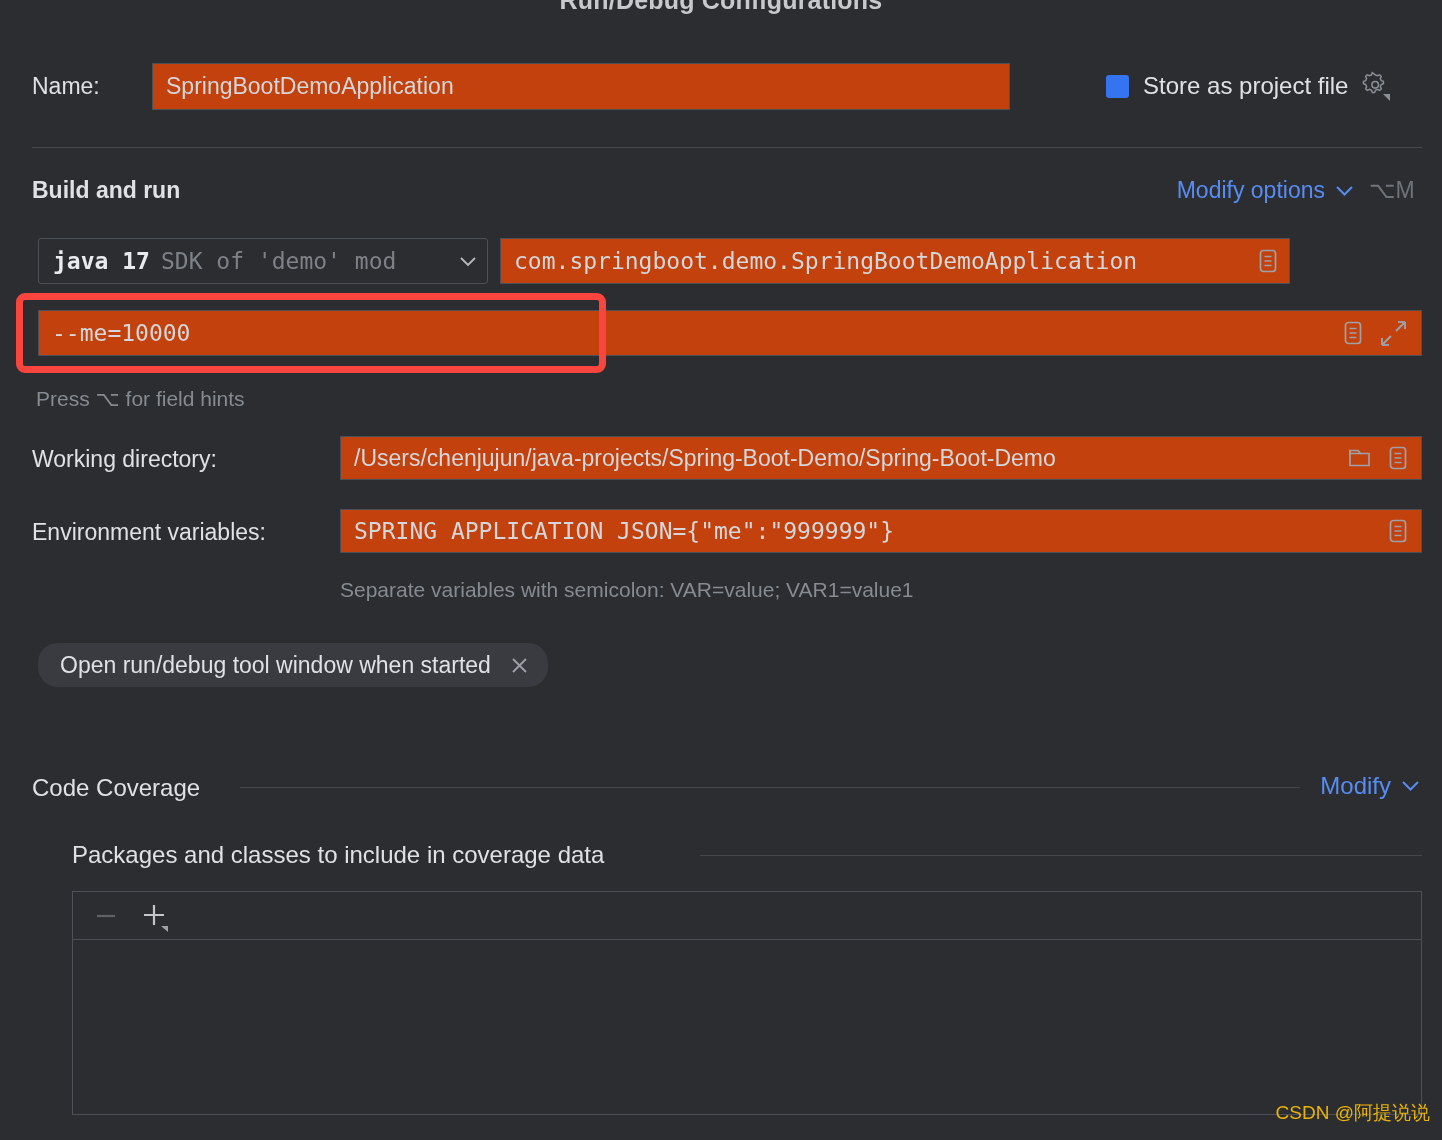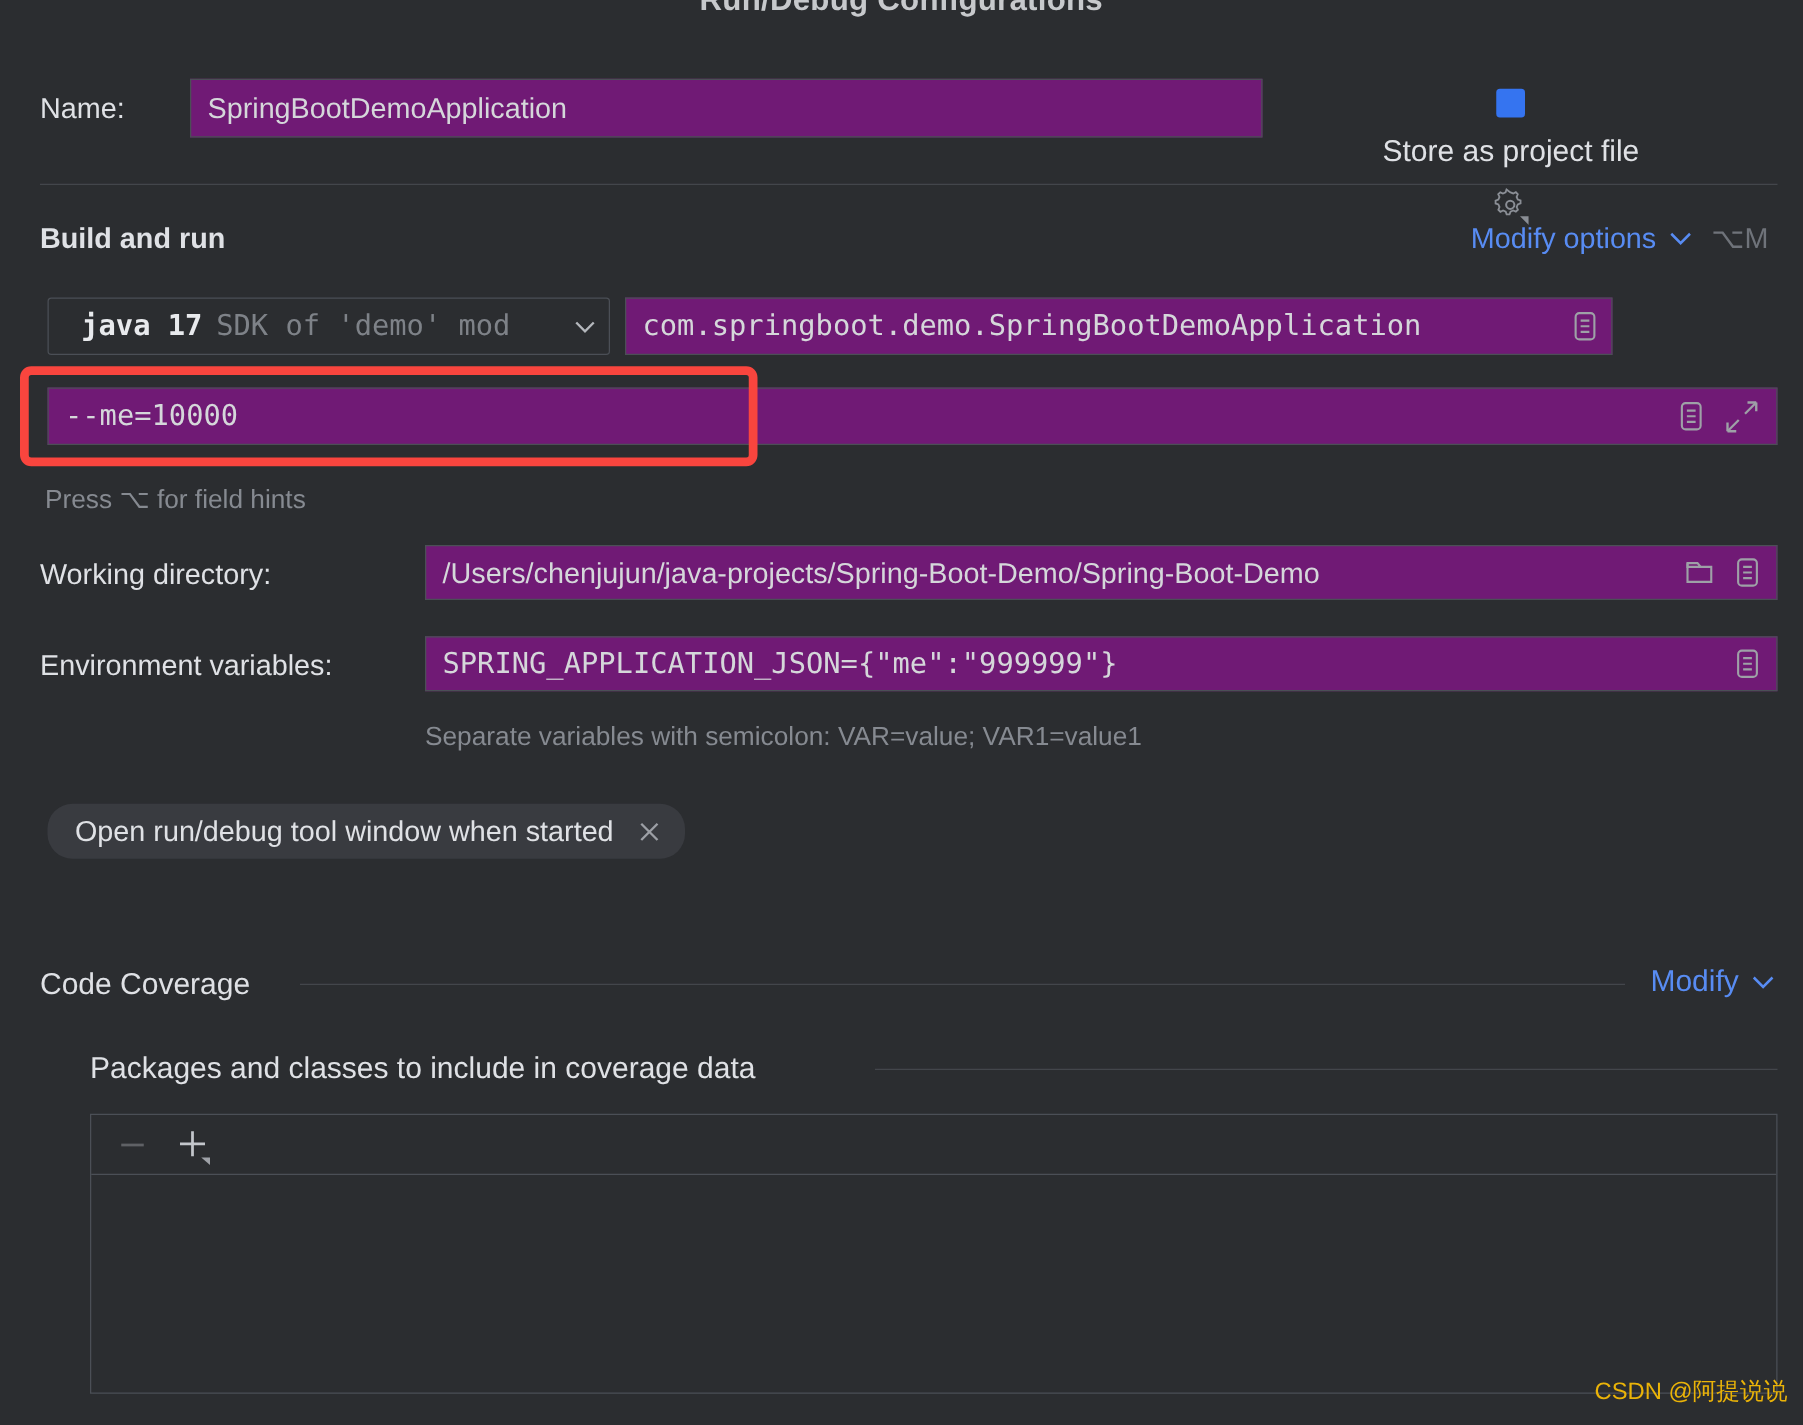--- a/index.html
+++ b/index.html
@@ -30,21 +30,21 @@
     font-size: 23px; font-weight: bold; color: #dfe1e5; white-space: nowrap;
   }
   .link {
     font-size: 23px; color: #588cf3; white-space: nowrap; cursor: pointer;
   }
   .shortcut { font-size: 23px; color: #6f737a; white-space: nowrap; }
 
   
   .field {
     position: absolute;
-    background: #701a75;
+    background: #c2410c;
     border: 1px solid #4b4f56;
     display: flex; align-items: center;
   }
   .field-text {
     font-family: "DejaVu Sans Mono", monospace;
     font-size: 23px; color: #d5d7da;
     padding-left: 13px; white-space: nowrap; overflow: hidden;
   }
   .field-text.sans {
     font-family: "Liberation Sans", sans-serif;
@@ -63,21 +63,21 @@
   
   .combo {
     position: absolute;
     background: #2b2d30;
     border: 1px solid #4b4f56;
     border-radius: 3px;
     display: flex; align-items: center; padding: 0 10px 0 14px;
   }
   .combo .sdk-name {
     font-family: "DejaVu Sans Mono", monospace;
-    font-size: 23px; font-weight: bold; color: #e8eaed; margin-left: 12px;
+    font-size: 23px; font-weight: bold; color: #e8eaed;
   }
   .combo .sdk-desc {
     font-family: "DejaVu Sans Mono", monospace;
     font-size: 23px; color: #7e8288; margin-left: 11px;
     overflow: hidden; white-space: nowrap;
   }
   .combo .chev { margin-left: auto; padding-left: 8px; }
 
   
   .checkbox-blue {
@@ -135,21 +135,21 @@
 <div id="root">
 
   <div class="dialog-title">Run/Debug Configurations</div>
 
   <div class="label" style="position:absolute; left:32px; top:73px;">Name:</div>
 
   <div class="field" style="left:152px; top:63px; width:858px; height:47px;">
     <span class="field-text sans">SpringBootDemoApplication</span>
   </div>
 
-  <div style="position:absolute; left:1106px; top:71px; display:flex; align-items:center; gap:14px;flex-direction:column;">
+  <div style="position:absolute; left:1106px; top:71px; display:flex; align-items:center; gap:14px;">
     <span class="checkbox-blue"></span>
     <span class="label" style="font-size:24px;">Store as project file</span>
     <span style="display:flex;align-items:flex-end;">
       <svg width="28" height="30" viewBox="0 0 28 30">
         <g fill="none" stroke="#8a8e95" stroke-width="1.6">
           <path d="M13.5 4.3l2.4.9 2.3-1.1 1.7 1.8-1 2.3 1 2.3 2.4.8v2.5l-2.4.9-1 2.3 1.1 2.3-1.8 1.7-2.3-1-2.3 1-.9 2.4h-2.5l-.8-2.4-2.3-1-2.3 1.1-1.8-1.8 1-2.3-1-2.3-2.4-.8v-2.5l2.4-.9 1-2.3-1.1-2.3 1.8-1.7 2.3 1 2.3-1 .8-2.4z" transform="scale(0.92) translate(1,0)"></path>
           <circle cx="13.2" cy="13.8" r="3.3"></circle>
         </g>
         <path d="M21 23 L28 23 L28 30 Z" fill="#8a8e95"></path>
       </svg>

